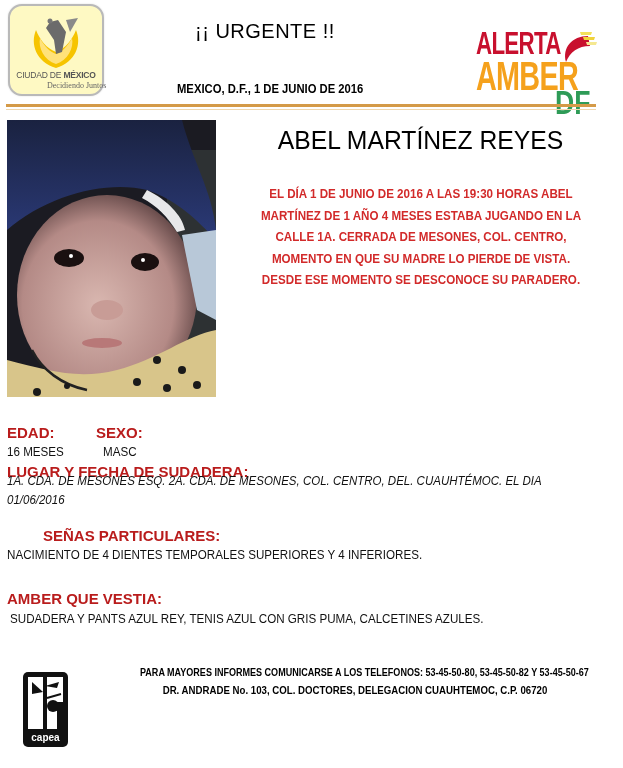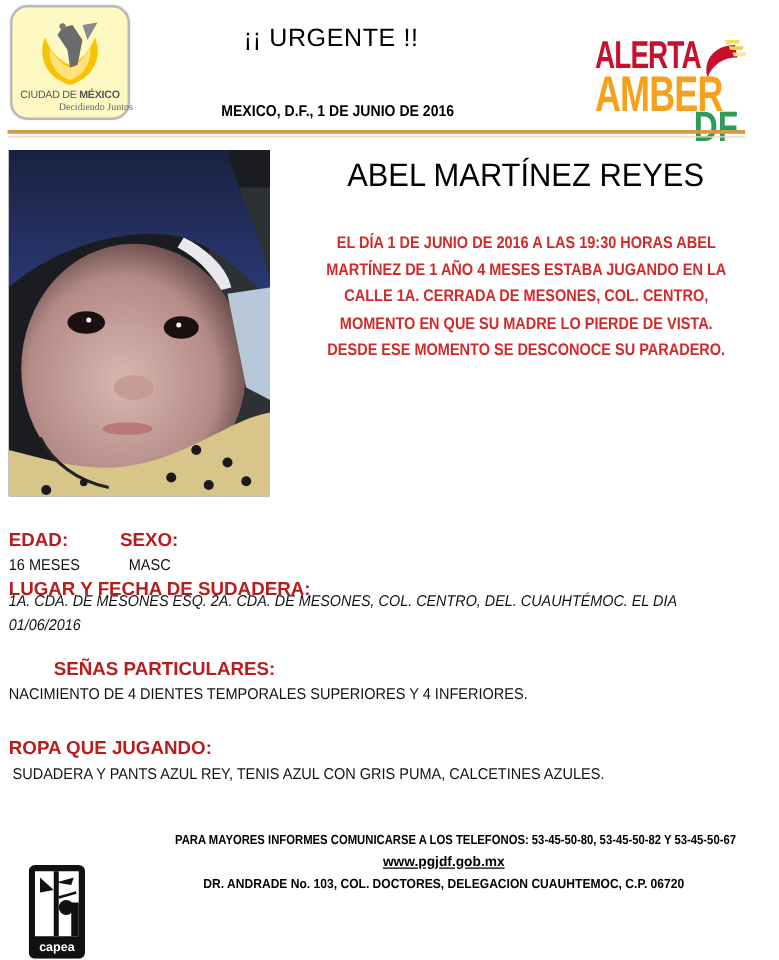--- a/index.html
+++ b/index.html
@@ -41,21 +41,21 @@
   .f-sexo-v { left: 103px; top: 445px; }
   .f-lugar-l { left: 7px; top: 463px; }
   .f-lugar-v { left: 7px; top: 472px; width: 590px; line-height: 19px; font-style: italic; }
   .f-senas-l { left: 7px; top: 527px; margin-left: 36px; }
   .f-senas-v { left: 7px; top: 548px; }
   .f-ropa-l { left: 7px; top: 590px; }
   .f-ropa-v { left: 10px; top: 612px; }
   .narrow { transform: scaleX(0.93); transform-origin: left; white-space: nowrap; }
 
   
-  .capea-logo { left: 23px; top: 692px; width: 60px; height: 75px; }
+  .capea-logo { left: 23px; top: 672px; width: 60px; height: 75px; }
   .footer { left: 105px; top: 664px; width: 500px; text-align: center; font-size: 10.5px; font-weight: bold; line-height: 17.5px; }
   .footer div { white-space: nowrap; }
   .footer .phones { transform: scaleX(0.86); transform-origin: center; }
   .footer .web { text-decoration: underline; font-size: 11px; }
   .footer .addr { transform: scaleX(0.92); }
 </style>
 </head>
 <body>
 
 <div class="abs cdmx-logo">
@@ -134,34 +134,33 @@
 <div class="abs label f-sexo-l">SEXO:</div>
 <div class="abs value f-edad-v narrow">16 MESES</div>
 <div class="abs value f-sexo-v narrow">MASC</div>
 
 <div class="abs label f-lugar-l">LUGAR Y FECHA DE SUDADERA:</div>
 <div class="abs value f-lugar-v"><span style="display:inline-block;width:640px;transform:scaleX(0.92);transform-origin:left;">1A. CDA. DE MESONES ESQ. 2A. CDA. DE MESONES, COL. CENTRO, DEL. CUAUHTÉMOC. EL DIA 01/06/2016</span></div>
 
 <div class="abs label f-senas-l">SEÑAS PARTICULARES:</div>
 <div class="abs value f-senas-v narrow">NACIMIENTO DE 4 DIENTES TEMPORALES SUPERIORES Y 4 INFERIORES.</div>
 
-<div class="abs label f-ropa-l">ROPA QUE JUGANDO:</div>
+<div class="abs label f-ropa-l">AMBER QUE VESTIA:</div>
 <div class="abs value f-ropa-v narrow">SUDADERA Y PANTS AZUL REY, TENIS AZUL CON GRIS PUMA, CALCETINES AZULES.</div>
 
 <div class="abs capea-logo">
   <svg width="45" height="75" viewBox="0 0 45 75">
     <rect x="0" y="0" width="45" height="75" rx="5" fill="#111"></rect>
     <rect x="5" y="5" width="35" height="52" fill="#fff"></rect>
     <rect x="20" y="5" width="4" height="52" fill="#111"></rect>
     <path d="M9 10 L20 20 L9 22 Z" fill="#111"></path>
     <path d="M22 14 L36 10 L34 16 Z" fill="#111"></path>
     <path d="M24 26 L38 22" stroke="#111" stroke-width="2"></path>
     <circle cx="30" cy="34" r="6" fill="#111"></circle>
     <rect x="34" y="30" width="6" height="27" fill="#111"></rect>
     <text x="22.5" y="69" text-anchor="middle" font-family="Liberation Sans, sans-serif" font-size="10" font-weight="bold" fill="#fff">capea</text>
   </svg>
 </div>
 
 <div class="abs footer">
   <div class="phones">PARA MAYORES INFORMES COMUNICARSE A LOS TELEFONOS:  53-45-50-80, 53-45-50-82 Y 53-45-50-67</div>
-  <div><a class="web" style="color:#000;">www.pgjdf.gob.mx</a></div>
   <div class="addr">DR. ANDRADE No. 103, COL. DOCTORES, DELEGACION CUAUHTEMOC, C.P. 06720</div>
 </div>
 
 </body></html>

